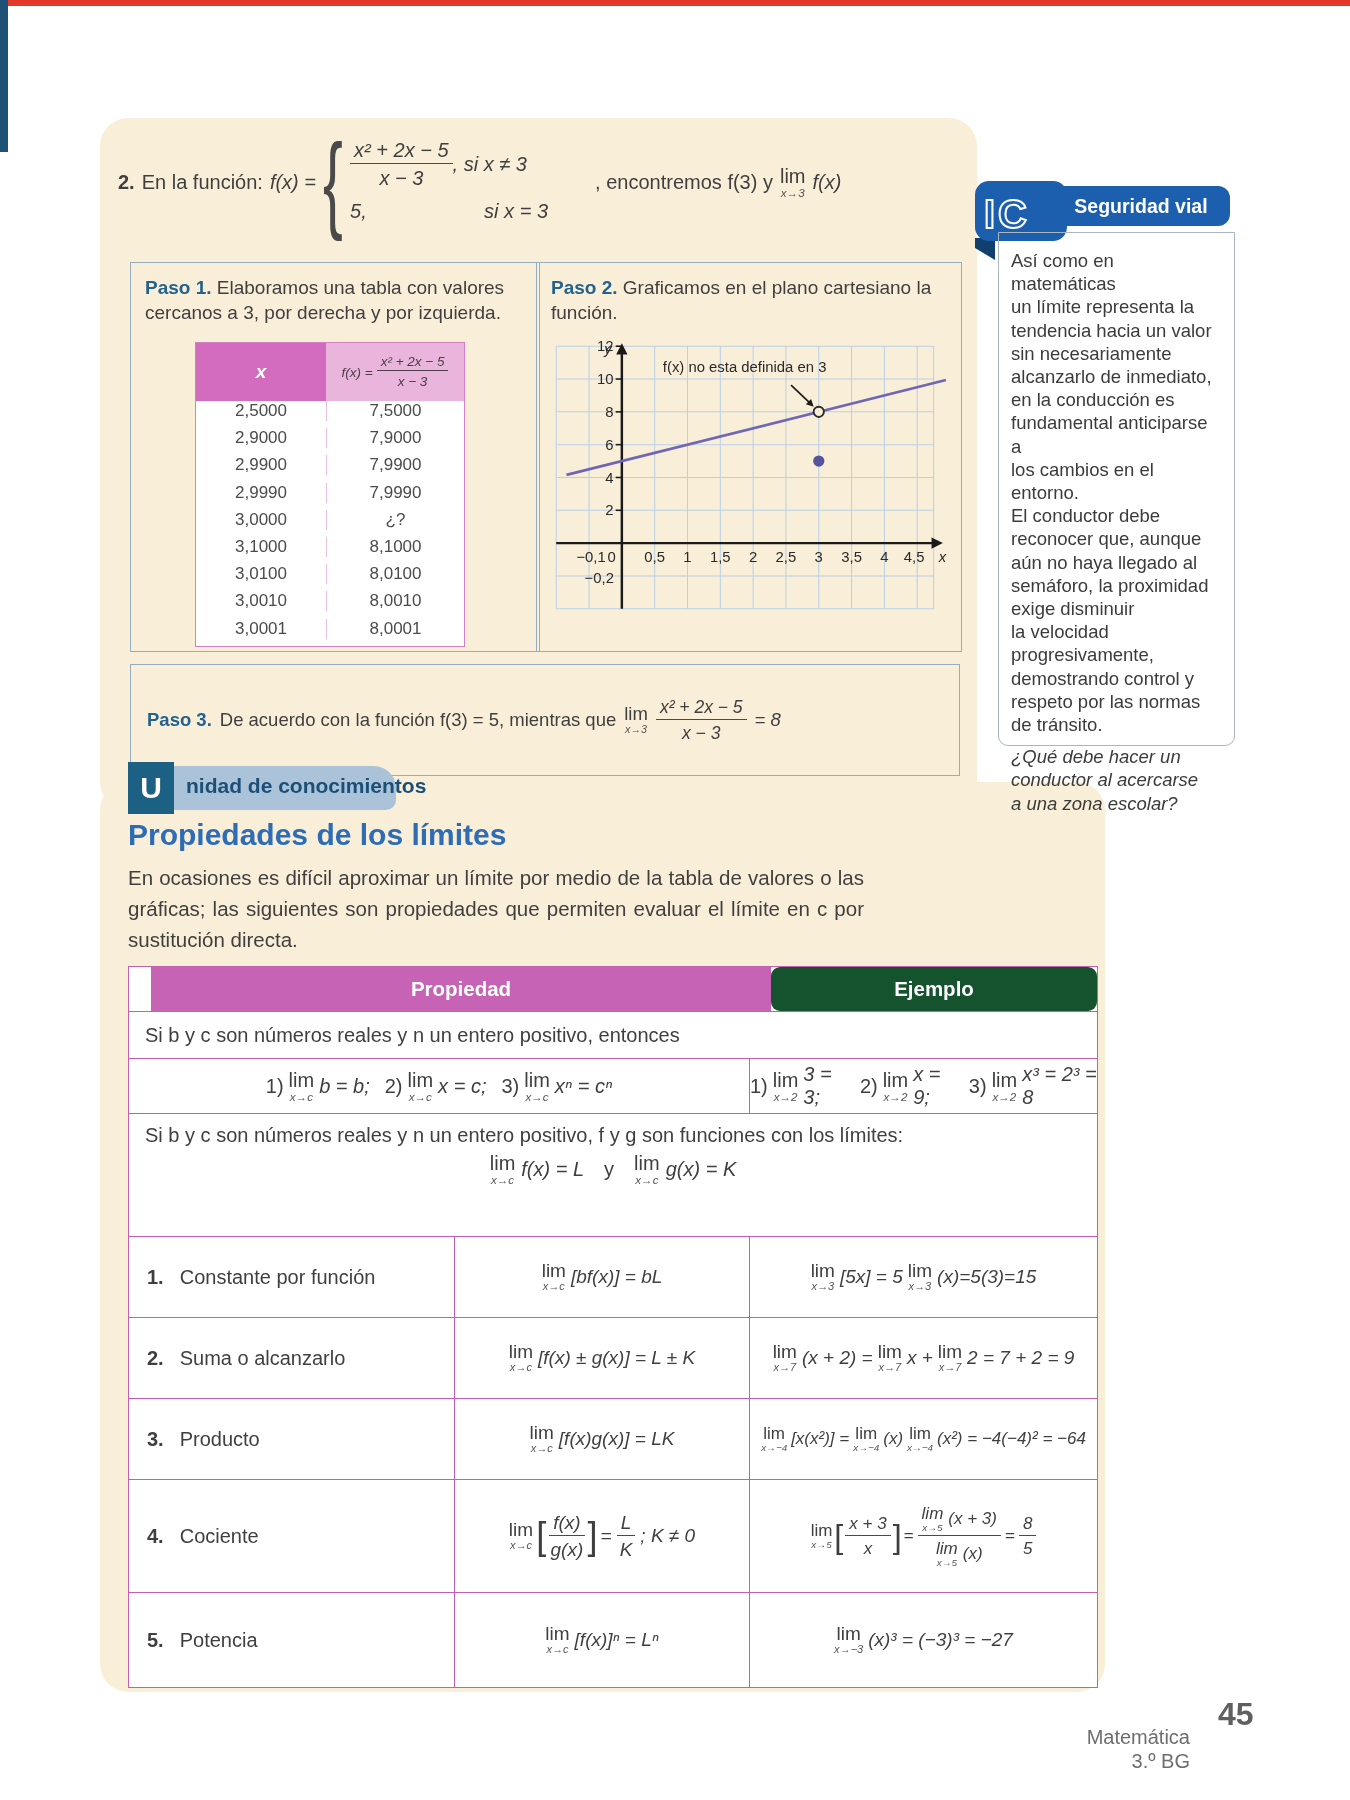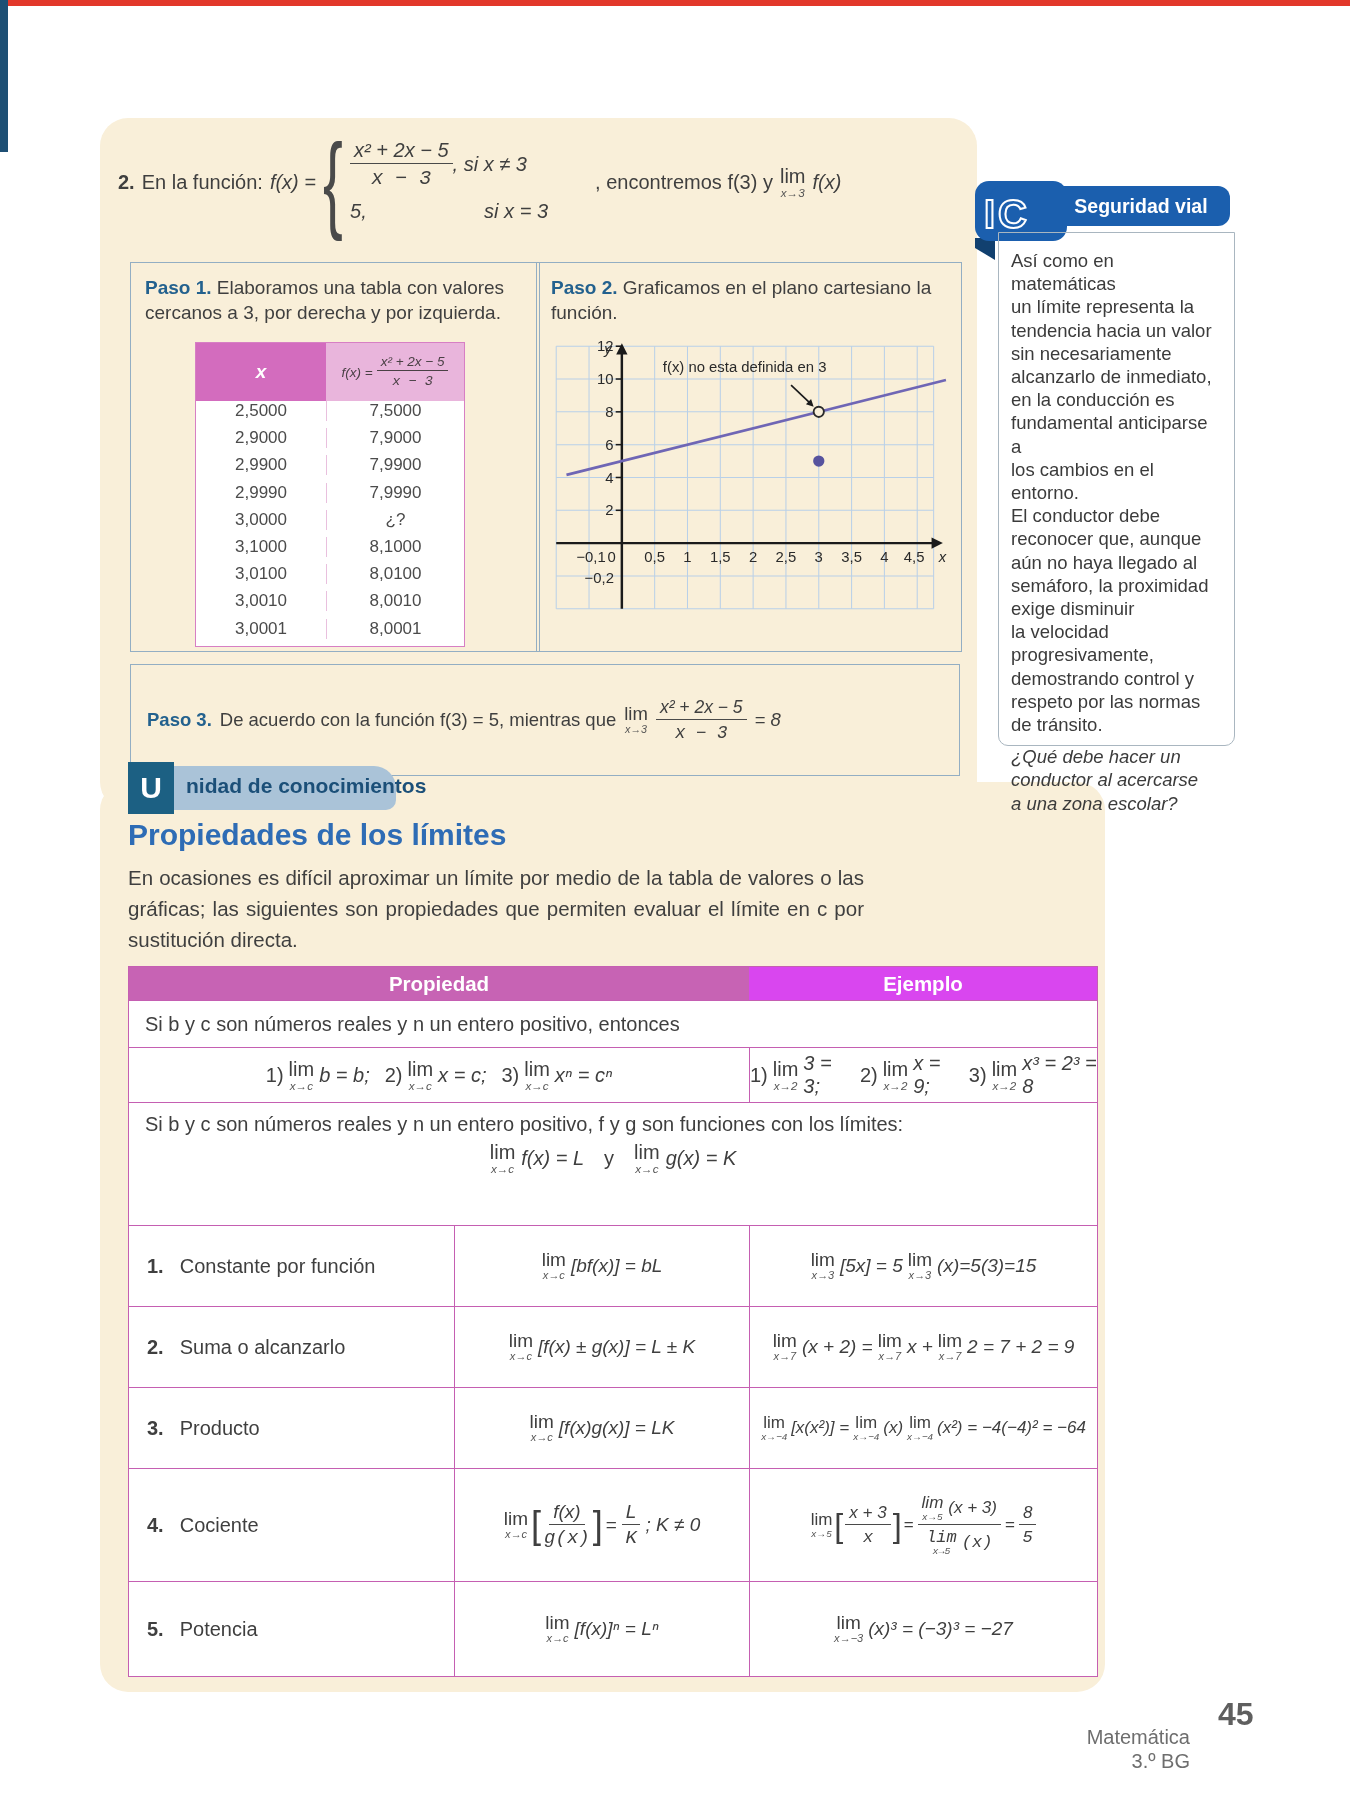--- a/index.html
+++ b/index.html
@@ -12,21 +12,21 @@
   .topline{left:0;top:0;width:1350px;height:6px;background:#e2382a;}
   .leftbar{left:0;top:0;width:8px;height:152px;background:#1e4f74;}
   
   .cream1{left:100px;top:118px;width:877px;height:692px;background:#f9efd9;border-radius:28px;}
   .cream2{left:100px;top:782px;width:1005px;height:910px;background:#f9efd9;border-radius:28px;}
   
   .exercise{left:118px;top:122px;width:850px;height:120px;display:flex;align-items:center;gap:7px;font-size:20px;}
   .brace{font-size:108px;font-weight:100;line-height:.9;transform:scaleX(.55);margin:0 -8px;color:#4a4a4a;}
   .frac{display:inline-flex;flex-direction:column;align-items:center;line-height:1.05;font-style:italic;}
   .frac .num{border-bottom:1.4px solid #4a4a4a;padding:0 4px 2px;}
-  .frac .den{padding-top:4px;font-family:Liberation Mono, monospace;}
+  .frac .den{padding-top:4px;}
   .cases{display:flex;flex-direction:column;gap:10px;width:238px;}
   .case-row{position:relative;display:flex;align-items:center;min-height:26px;}
   .case-cond2{position:absolute;left:134px;font-style:italic;}
   .lim{display:inline-flex;flex-direction:column;align-items:center;line-height:1;}
   .lim .s{font-size:.58em;font-style:italic;margin-top:1px;color:#555;}
   .mrow{display:inline-flex;align-items:center;gap:5px;}
   
   .pbox{border:1.4px solid #93aec3;}
   .p1box{left:130px;top:262px;width:408px;height:388px;}
   .p2box{left:536px;top:262px;width:424px;height:388px;}
@@ -54,23 +54,23 @@
   .ubar{left:128px;top:766px;width:268px;height:44px;background:#aac3d8;border-radius:0 22px 10px 0;}
   .usq{left:128px;top:762px;width:46px;height:52px;background:#1c6083;color:#fff;display:flex;align-items:center;
        justify-content:center;font-size:30px;font-weight:bold;}
   .ulabel{left:186px;top:774px;font-size:21px;font-weight:bold;color:#1b4f78;}
   
   .h1title{left:128px;top:818px;font-size:30px;font-weight:bold;color:#2e6cb5;}
   .para{left:128px;top:862px;width:736px;font-size:20.5px;line-height:31px;text-align:justify;}
   
   .ptable{left:128px;top:966px;width:970px;border:1.6px solid #c55fb2;background:#fff;box-sizing:border-box;
           font-size:20px;}
-  .ptable .hd{display:flex;height:33px;color:#fff;font-weight:bold;font-size:20.5px;}
+  .ptable .hd{display:flex;height:44px;color:#fff;font-weight:bold;font-size:20.5px;padding-left:22px;}
   .ptable .hd .h1{width:620px;background:#c763b4;display:flex;align-items:center;justify-content:center;}
-  .ptable .hd .h2{flex:1;background:#d946ef;display:flex;align-items:center;justify-content:center;}
+  .ptable .hd .h2{flex:1;background:#14532d;display:flex;align-items:center;justify-content:center;border-radius:9px;}
   .trow{border-top:1.6px solid #c55fb2;display:flex;align-items:stretch;}
   .fullcell{padding:10px 16px;display:flex;align-items:center;}
   .split2 .lc{width:620px;border-right:1.6px solid #c55fb2;display:flex;align-items:center;justify-content:center;gap:5px;}
   .split2 .rc{flex:1;display:flex;align-items:center;justify-content:center;gap:5px;}
   .intro2{flex-direction:column;align-items:stretch;padding:8px 0 12px;}
   .intro2 .t{padding:2px 16px 6px;}
   .intro2 .f{display:flex;align-items:center;justify-content:center;gap:6px;}
   .prow .c1{width:326px;display:flex;align-items:center;gap:16px;padding-left:18px;box-sizing:border-box;
             border-right:1.6px solid #c55fb2;}
   .prow .c2{width:294px;display:flex;align-items:center;justify-content:center;gap:5px;

